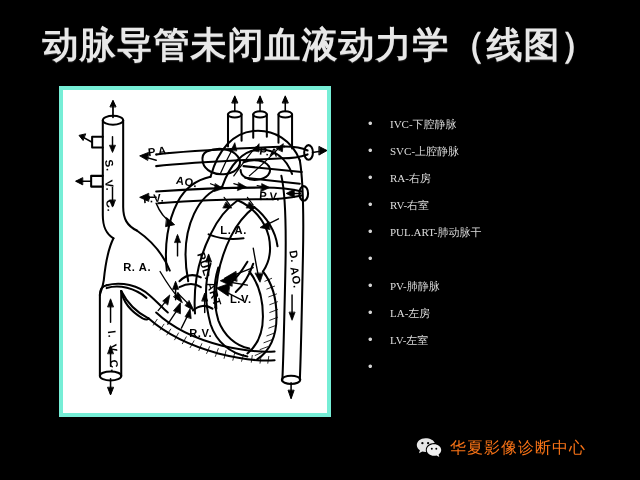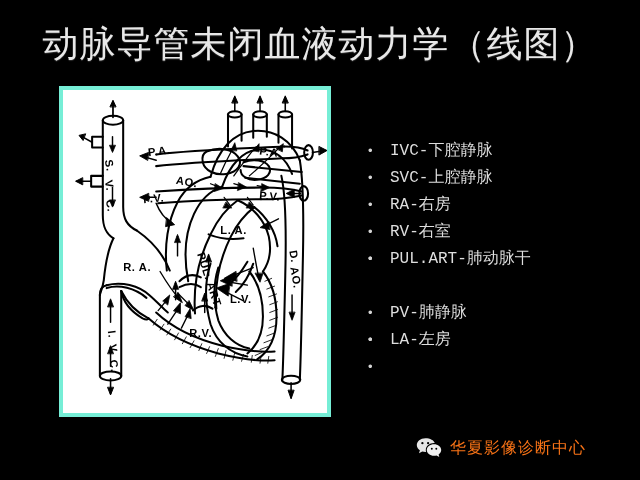--- a/index.html
+++ b/index.html
@@ -26,21 +26,21 @@
   
   #slide-title {
     position: absolute;
     left: 0;
     top: 22px;
     width: 640px;
     text-align: center;
     color: #e8e8e8;
     font-family: "DejaVu Serif", "Liberation Serif", serif;
     font-size: 36px;
-    font-weight: 400;
+    font-weight: 700;
     letter-spacing: 1px;
     line-height: 44px;
     white-space: nowrap;
     text-shadow: 0 1px 1px rgba(255,255,255,0.18);
   }
 
   
   #diagram-frame {
     position: absolute;
     left: 59px;
@@ -75,26 +75,25 @@
   }
   .bullet-dot {
     width: 22px;
     flex: 0 0 22px;
     text-align: left;
     font-size: 13px;
     line-height: 27px;
     color: #d4d4d4;
   }
   .bullet-text {
-    font-family: Liberation Mono, monospace;
-    font-size: 16px;
+    font-family: Liberation Serif, serif;
+    font-size: 11px;
     line-height: 27px;
     color: #dedede;
     white-space: nowrap;
-    margin-top: 28px;
   }
 
   
   #watermark {
     position: absolute;
     left: 416px;
     top: 434px;
     display: flex;
     align-items: center;
     height: 28px;
@@ -397,20 +396,21 @@
     <div class="bullet-row">
       <span class="bullet-dot">•</span>
       <span class="bullet-text">PV-肺静脉</span>
     </div>
     <div class="bullet-row">
       <span class="bullet-dot">•</span>
       <span class="bullet-text">LA-左房</span>
     </div>
     <div class="bullet-row">
       <span class="bullet-dot">•</span>
+      <span class="bullet-text">LV-左室</span>
     </div>
     <div class="bullet-row">
       <span class="bullet-dot">•</span>
     </div>
   </div>
 
   <div id="watermark">
     <span id="wechat-icon">
       <svg width="26" height="22" viewBox="0 0 26 22" xmlns="http://www.w3.org/2000/svg">
         <path d="M9.4 1.2 C4.5 1.2 0.8 4.3 0.8 8 C0.8 10.1 2.0 12.0 3.9 13.3 L3.0 16.2 L6.3 14.5 C7.3 14.8 8.3 14.9 9.4 14.9 C9.6 14.9 9.9 14.9 10.1 14.9 C9.9 14.3 9.8 13.7 9.8 13.0 C9.8 9.1 13.5 6.0 18.0 6.0 C18.3 6.0 18.5 6.0 18.8 6.1 C18.0 3.3 14.1 1.2 9.4 1.2 Z" fill="#e6e6e6"></path>

